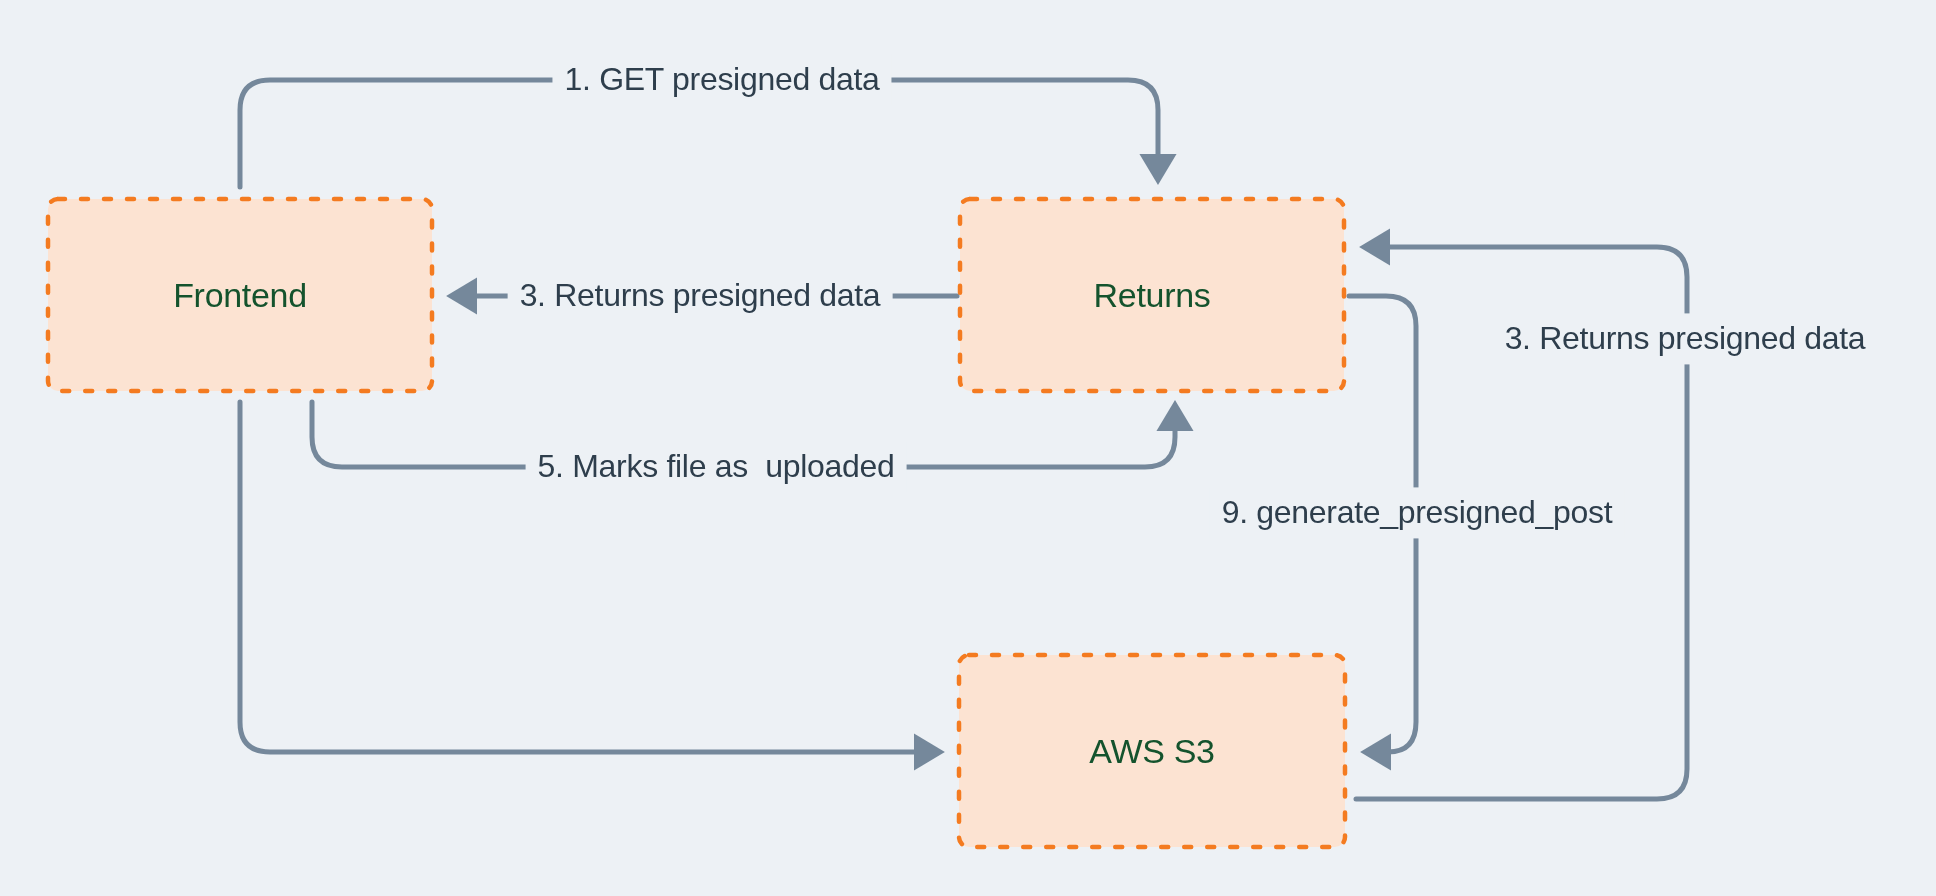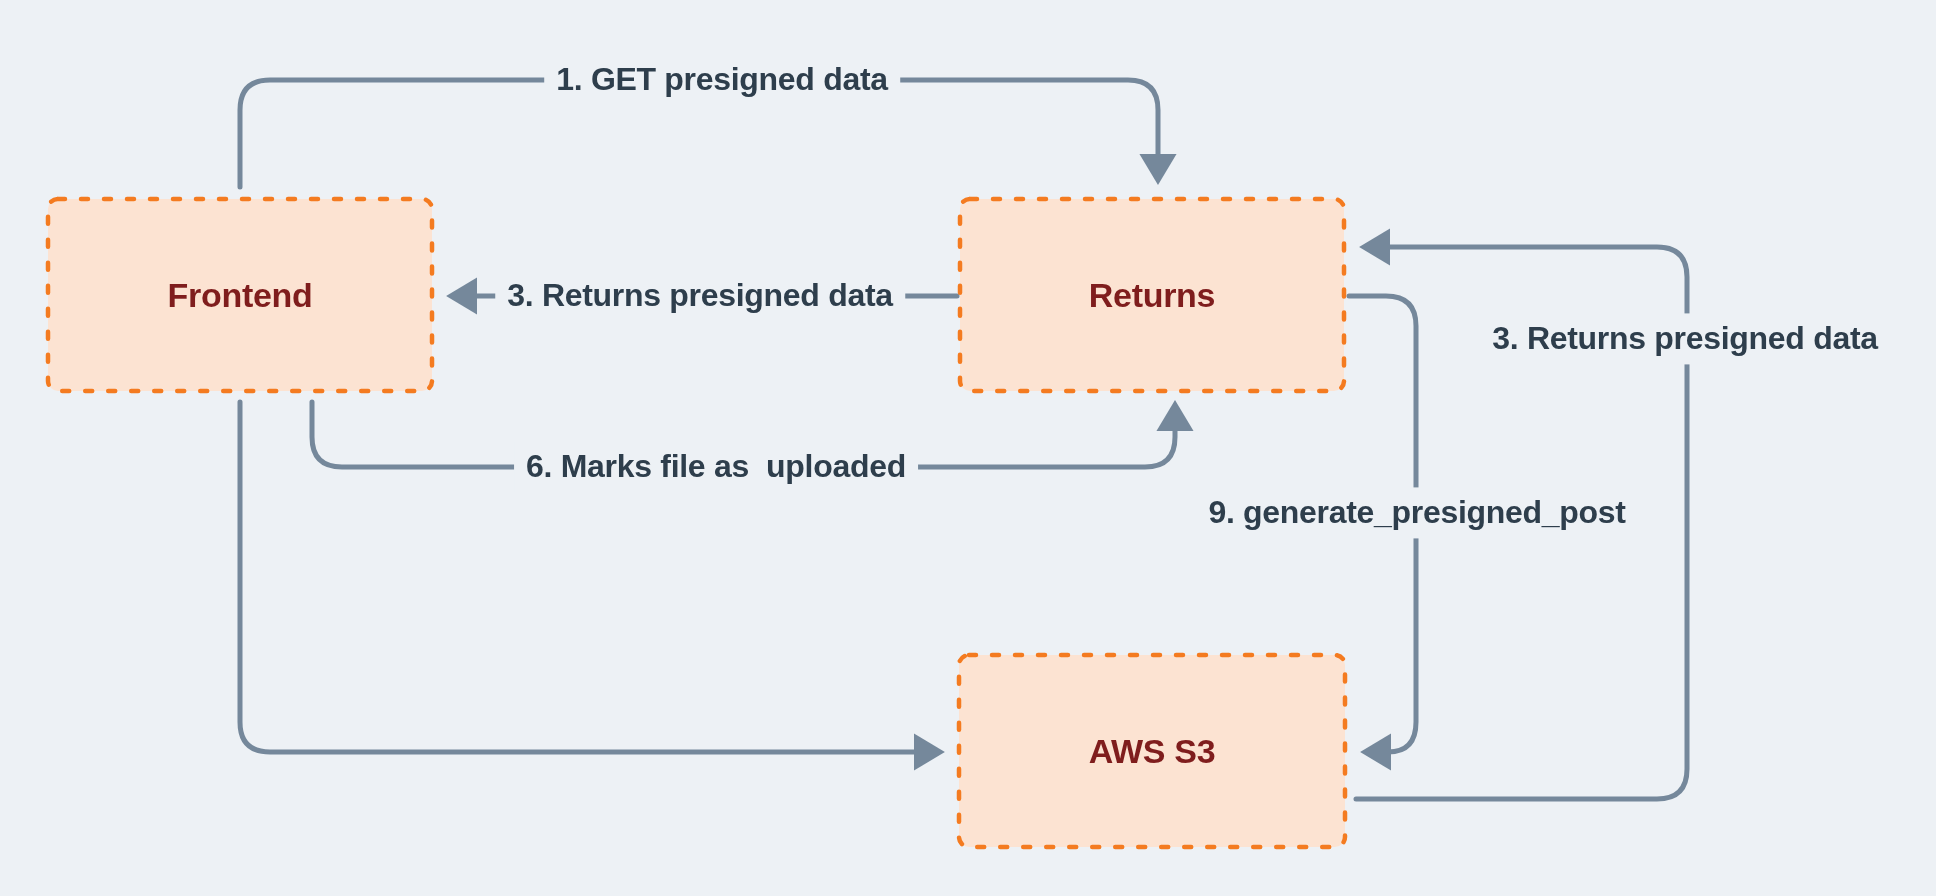--- a/index.html
+++ b/index.html
@@ -21,33 +21,32 @@
     position: absolute;
     left: 0;
     top: 0;
   }
   .diagram-label {
     position: absolute;
     transform: translate(-50%, -50%);
     white-space: pre;
     text-align: right;
     line-height: 1.1;
-    font-weight: bold;
   }
   .edge-label {
     font-size: 32px;
     letter-spacing: -0.3px;
     color: #2e3e4c;
     background: #edf1f5;
     padding: 8px 12px;
   }
   .node-label {
     font-size: 34px;
     letter-spacing: -0.3px;
-    color: #7f1d1d;
+    color: #14532d;
     background: transparent;
     padding: 0;
   }
   .node-rect {
     fill: #fce3d2;
     stroke: #f47b20;
     stroke-width: 4.5;
     stroke-dasharray: 7 16;
     stroke-linecap: round;
   }
@@ -94,15 +93,15 @@
   </svg>
 
   <div class="diagram-label node-label" style="left:240px;  top:296px">Frontend</div>
   <div class="diagram-label node-label" style="left:1152px; top:296px">Returns</div>
   <div class="diagram-label node-label" style="left:1152px; top:752px">AWS S3</div>
 
   <div class="diagram-label edge-label" style="left:722px;  top:80px">1. GET presigned data</div>
   <div class="diagram-label edge-label" style="left:1417px; top:513px">9. generate_presigned_post</div>
   <div class="diagram-label edge-label" style="left:1685px; top:339px">3. Returns presigned data</div>
   <div class="diagram-label edge-label" style="left:700px;  top:296px">3. Returns presigned data</div>
-  <div class="diagram-label edge-label" style="left:716px;  top:467px">6. Marks file as  uploaded</div>
+  <div class="diagram-label edge-label" style="left:716px;  top:467px">5. Marks file as  uploaded</div>
 
 </div>
 
 </body></html>

